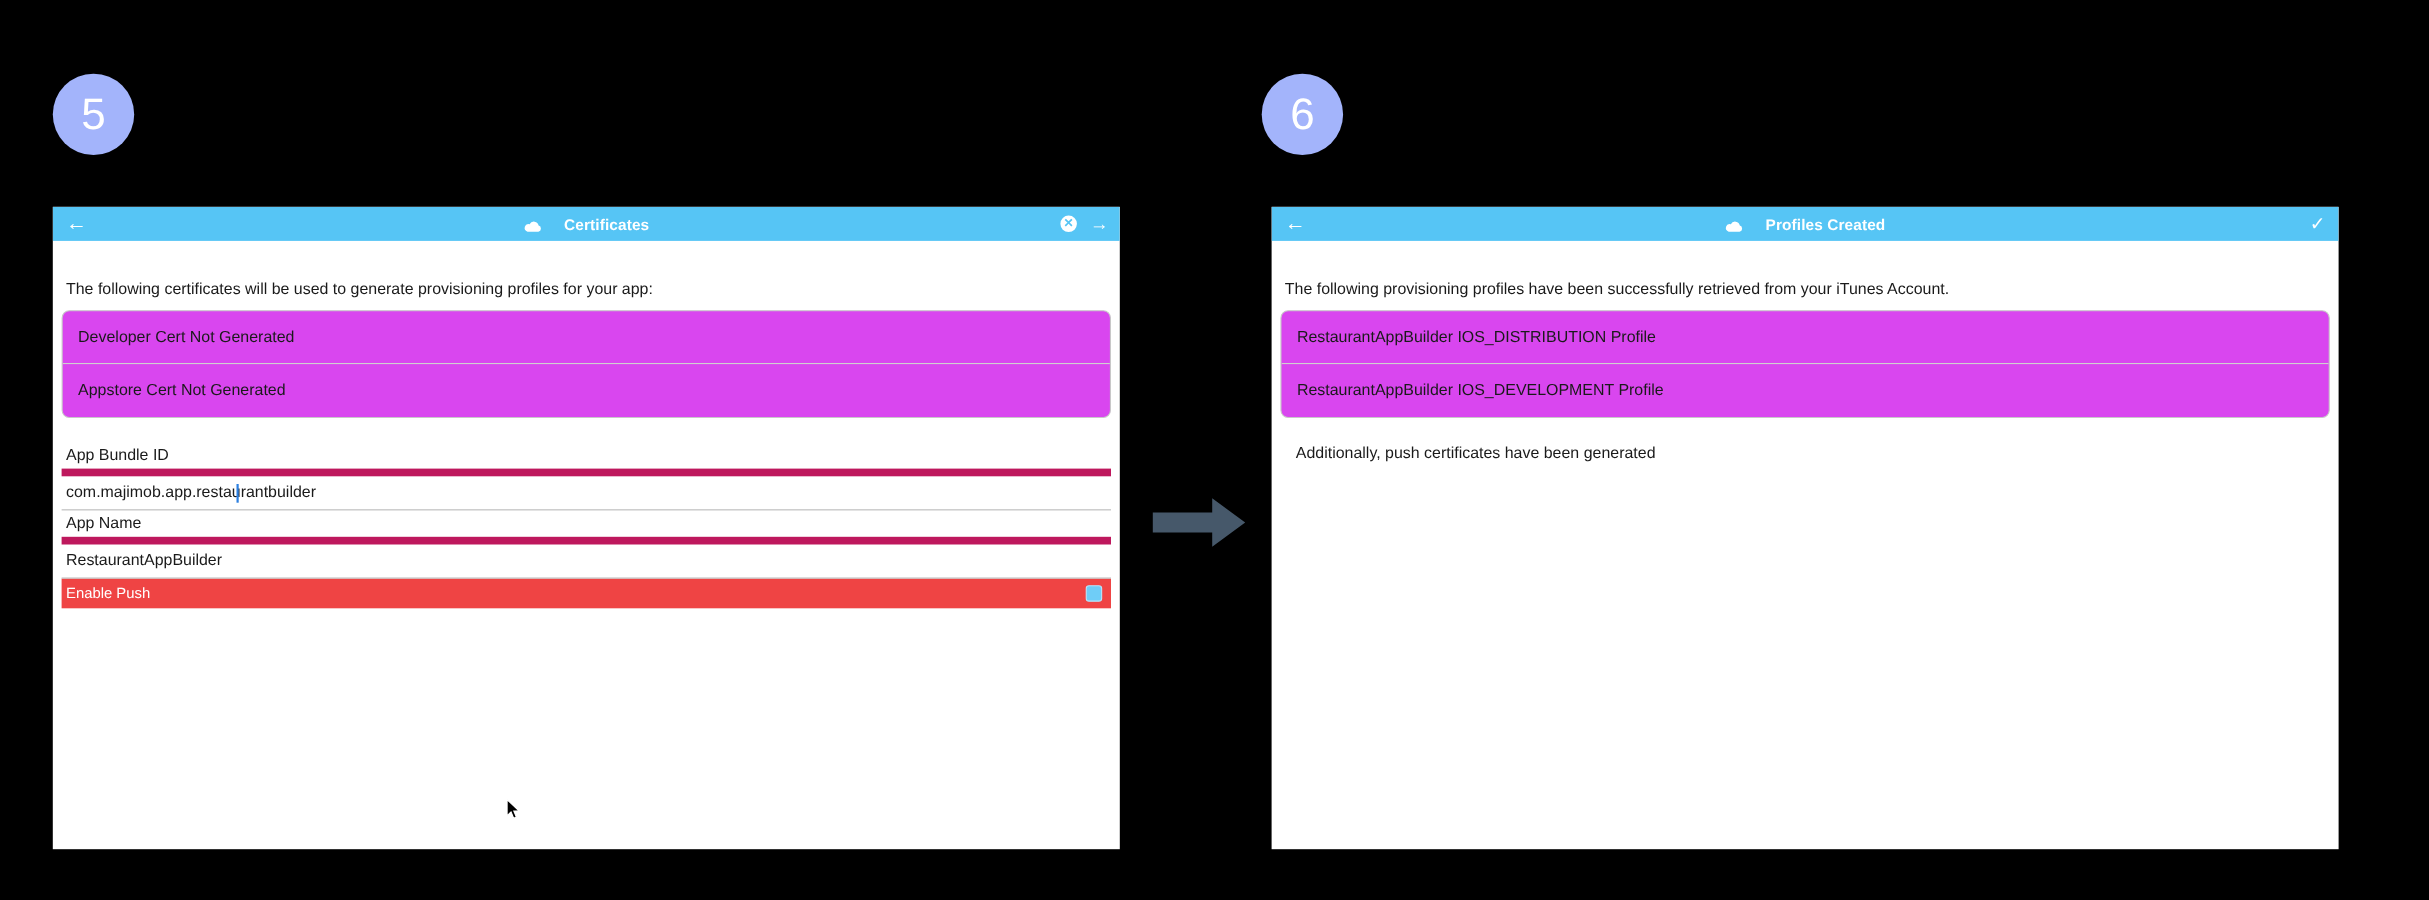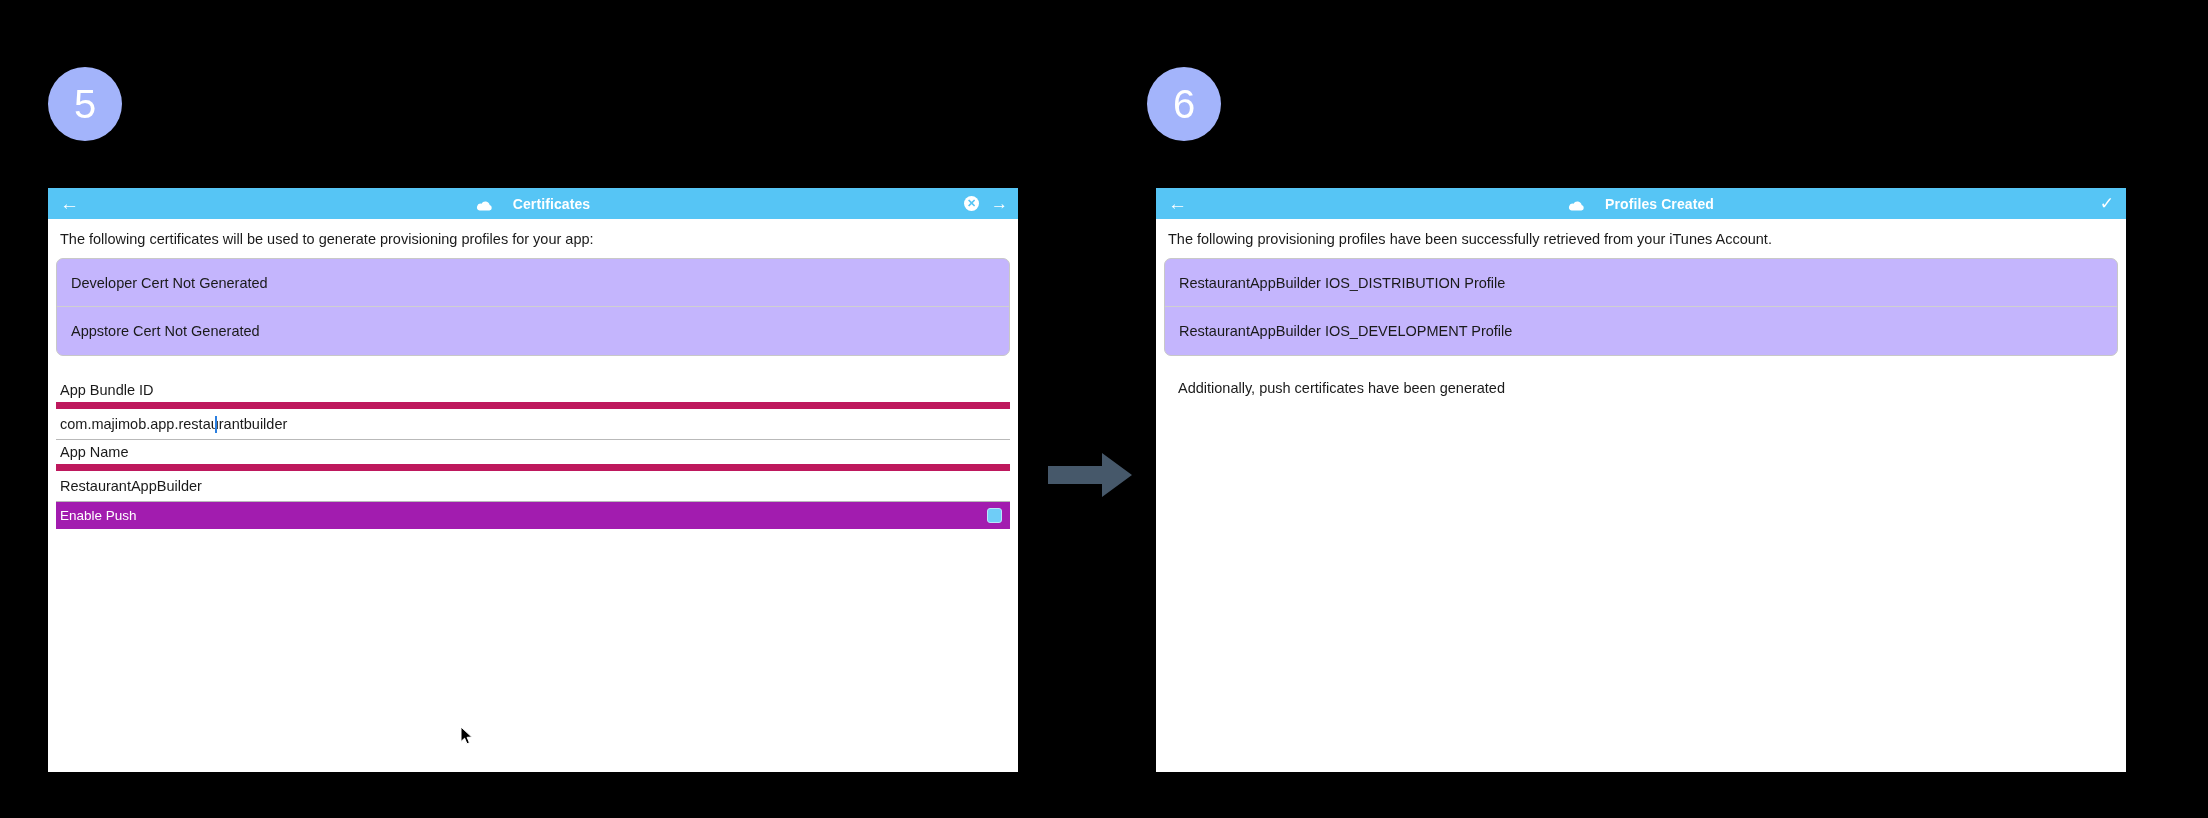--- a/index.html
+++ b/index.html
@@ -126,26 +126,27 @@
     padding: 0 8px;
     height: calc(100% - 31px);
     position: relative;
   }
 
   .intro-text {
     font-size: 14.5px;
     color: #1a1a1a;
     padding: 12px 4px 10px 4px;
     line-height: 1.2;
+    margin-top: 24px;
   }
 
   .card-list {
     border: 1px solid #c8c8c8;
     border-radius: 7px;
-    background: #c4b5fd;
+    background: #d946ef;
     overflow: hidden;
   }
 
   .card-row {
     height: 48px;
     display: flex;
     align-items: center;
     padding: 0 14px;
     font-size: 14.5px;
     color: #1a1a1a;
@@ -191,21 +192,21 @@
     position: absolute;
     width: 1.5px;
     height: 17px;
     background: #2b7fe0;
     left: 159px;
     top: 7px;
   }
 
   .toggle-row {
     height: 27px;
-    background: #a21caf;
+    background: #ef4444;
     display: flex;
     align-items: center;
     padding: 0 8px 0 4px;
     color: #ffffff;
     font-size: 13.5px;
   }
 
   .checkbox {
     margin-left: auto;
     width: 15px;

